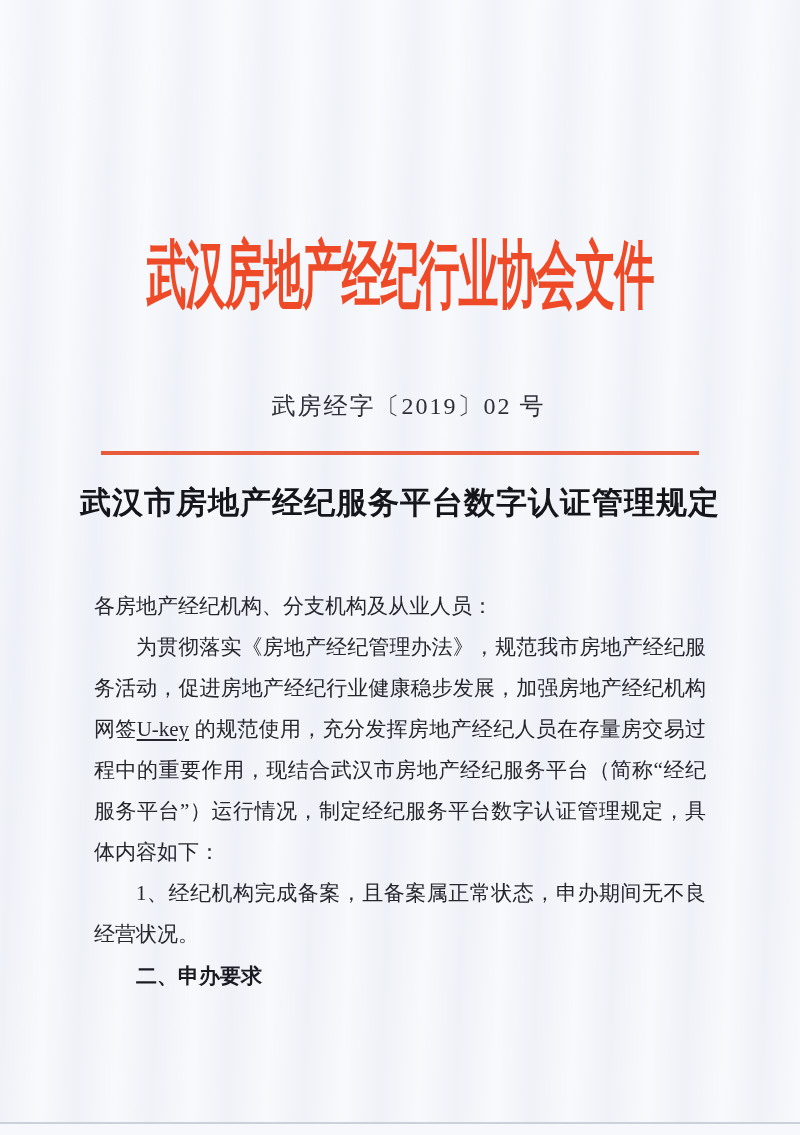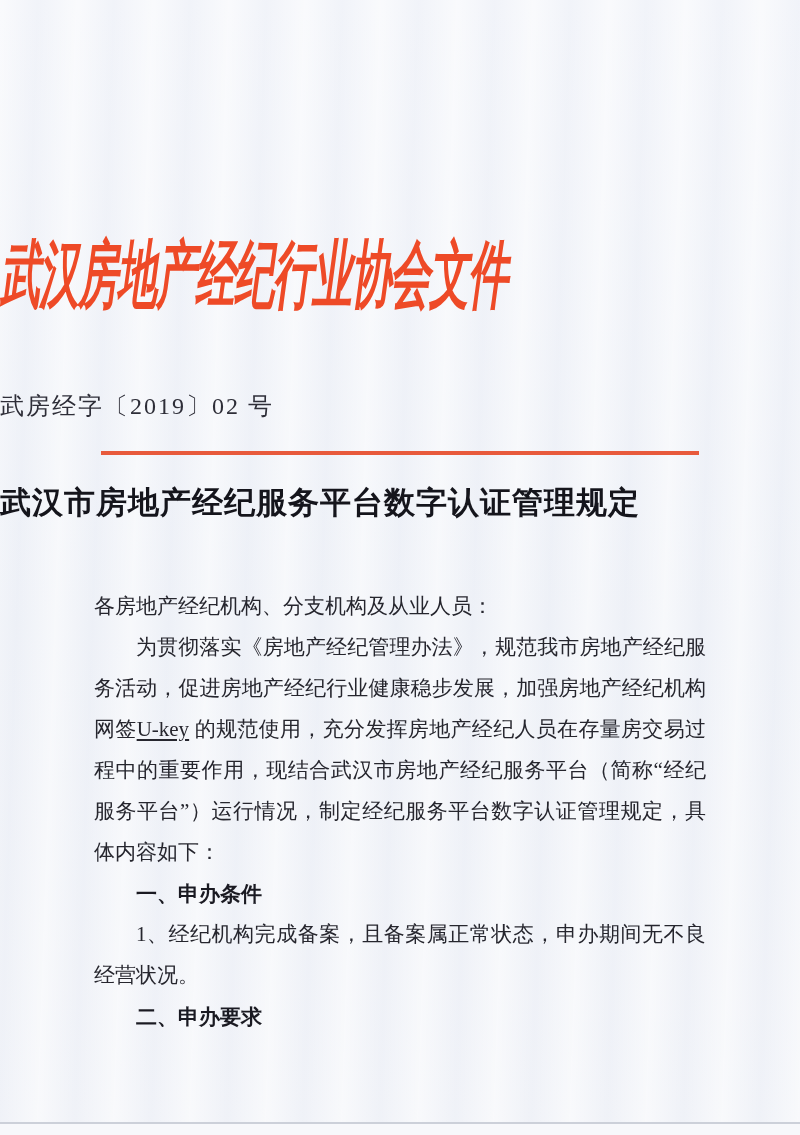--- a/index.html
+++ b/index.html
@@ -19,51 +19,52 @@
     height: 1135px;
     background:
       repeating-linear-gradient(92deg,
         rgba(255,255,255,0.55) 0px,
         rgba(235,238,246,0.25) 38px,
         rgba(255,255,255,0.5) 76px),
       linear-gradient(180deg, #f3f5fa 0%, #eef1f7 55%, #f1f3f8 100%);
   }
   .org-title {
     padding-top: 252px;
+    text-align: center;
     height: 84px;
-    font-style: italic;
   }
   .org-title-inner {
     display: inline-block;
     font-family: "DejaVu Serif", serif;
     font-weight: bold;
     font-size: 40px;
     letter-spacing: -1px;
     white-space: nowrap;
     transform: scaleY(1.85);
     transform-origin: 50% 60%;
     color: #ee4a27;
   }
   .doc-number {
     margin-top: 54px;
-    text-align: left;
+    text-align: center;
     font-size: 24px;
     letter-spacing: 2px;
     color: #2e2e38;
     font-family: "Liberation Serif", serif;
+    padding-left: 17px;
   }
   .red-divider {
     width: 598px;
     height: 4px;
     margin: 29px auto 0 auto;
     background: #e85a3c;
   }
   .doc-title {
     margin: 27px auto 0 auto;
-    text-align: left;
+    text-align: center;
     font-size: 31px;
     font-weight: bold;
     letter-spacing: 1px;
     color: #15151c;
     font-family: "Liberation Sans", sans-serif;
   }
   .doc-body {
     width: 612px;
     margin: 62px auto 0 auto;
     font-size: 21px;
@@ -113,20 +114,19 @@
 
   <div class="doc-number">武房经字〔2019〕02 号</div>
 
   <div class="red-divider" style="background: rgb(232, 90, 60);"></div>
 
   <h1 class="doc-title">武汉市房地产经纪服务平台数字认证管理规定</h1>
 
   <div class="doc-body">
       <p class="salutation">各房地产经纪机构、分支机构及从业人员：</p>
       <p class="paragraph"><span>为贯彻落实《房地产经纪管理办法》，规范我市房地产经纪服务活动，促进房地产经纪行业健康稳步发展，加强房地产经纪机构网签</span><u>U-key</u><span> 的规范使用，充分发挥房地产经纪人员在存量房交易过程中的重要作用，现结合武汉市房地产经纪服务平台（简称“经纪服务平台”）运行情况，制定经纪服务平台数字认证管理规定，具体内容如下：</span></p>
-      <p class="heading">一、申办条件</p>
       <p class="paragraph">1、经纪机构完成备案，且备案属正常状态，申办期间无不良经营状况。</p>
       <p class="heading">二、申办要求</p>
     </div>
 
   <div class="scan-bottom-edge"></div>
   <div class="scan-bottom-strip"></div>
 </div>
 
 </body></html>

